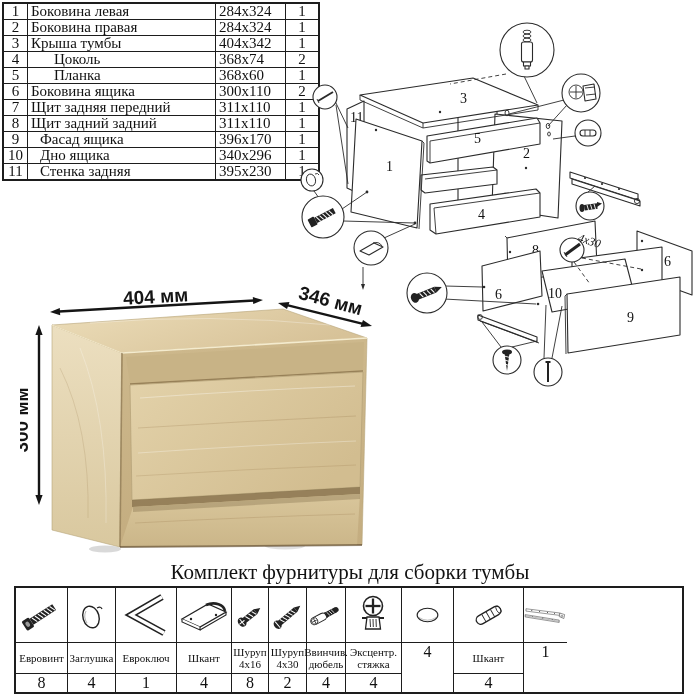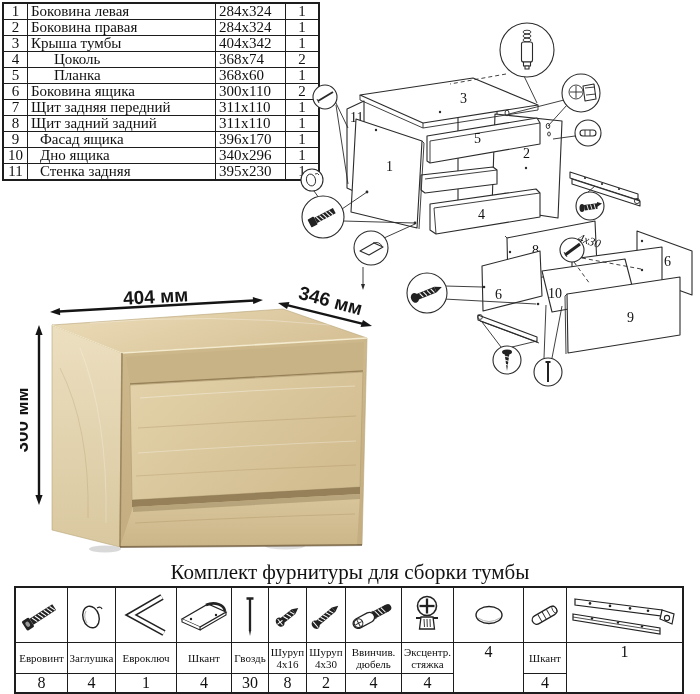--- a/index.html
+++ b/index.html
@@ -486,31 +486,20 @@
           <polyline points="47,20 47,23 21,38" fill="none" stroke="#222" stroke-width="1.1"></polyline>
           <path d="M27,13 C36,9 45,13 46,19" fill="none" stroke="#222" stroke-width="2.6"></path>
           <circle cx="12" cy="27" r="1.2" fill="#222"></circle>
             <circle cx="37" cy="23" r="1.2" fill="#222"></circle>
         </svg>
       </div>
       <div class="hw-name">Шкант</div>
       <div class="hw-qty">4</div>
     </div>
 
-    <div class="hw-col">
-      <div class="hw-icon">
-        <svg width="32" height="46" viewBox="0 0 32 46">
-          <line x1="16" y1="7" x2="16" y2="39" stroke="#222" stroke-width="2.3"></line>
-          <line x1="12.5" y1="6.5" x2="19.5" y2="6.5" stroke="#222" stroke-width="2.5"></line>
-          <polygon points="14.9,38 17.1,38 16,44" fill="#222"></polygon>
-        </svg>
-      </div>
-      <div class="hw-name">Гвоздь</div>
-      <div class="hw-qty">30</div>
-    </div>
 
     <div class="hw-col">
       <div class="hw-icon">
         <svg width="34" height="46" viewBox="0 0 34 46">
             <g transform="rotate(-38 17 24)">
           <ellipse cx="7" cy="24" rx="4" ry="5" fill="#222"></ellipse>
           <line x1="7" y1="20" x2="7" y2="28" stroke="#fff" stroke-width="1"></line>
           <line x1="3.5" y1="24" x2="10.5" y2="24" stroke="#fff" stroke-width="1"></line>
           <rect x="10" y="21" width="14" height="6" fill="#222"></rect>
           <polygon points="24,21 30,24 24,27" fill="#222"></polygon>

